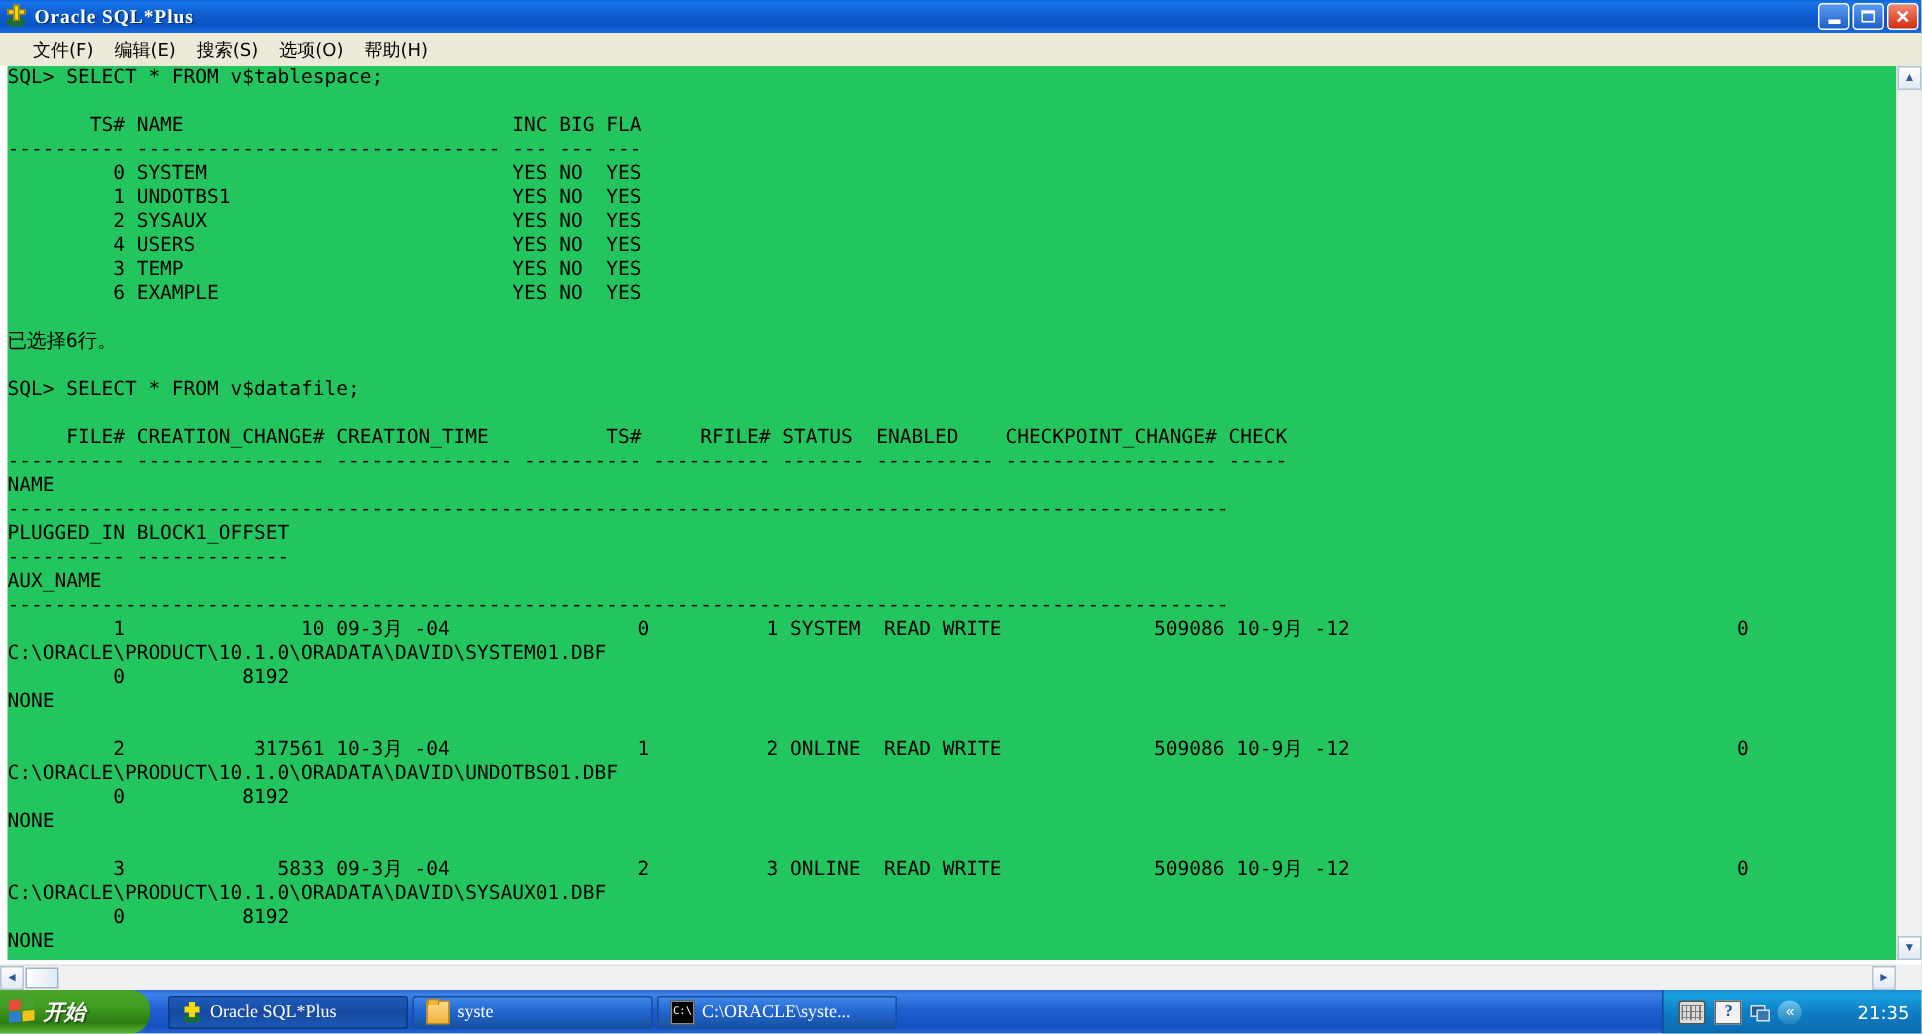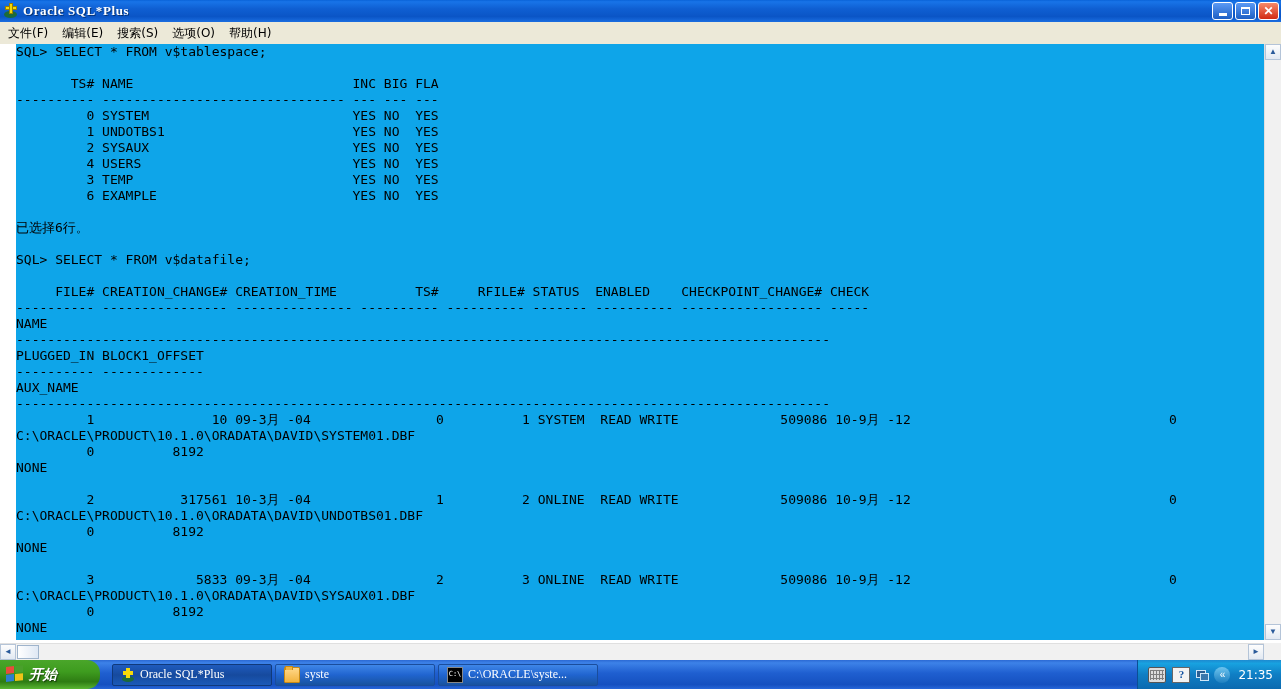--- a/index.html
+++ b/index.html
@@ -59,33 +59,33 @@
   .gl-min { width: 8px; height: 3px; background: #fff; margin-top: 7px; }
   .gl-max { width: 9px; height: 8px; border: 1px solid #fff; box-sizing: border-box; position: relative; }
   .gl-max::before { content: ""; position: absolute; left: -1px; top: -1px; right: -1px; height: 2px; background: #fff; }
   .gl-close { font-weight: bold; font-size: 12px; line-height: 12px; color: #fff; font-family: "Liberation Sans", sans-serif; }
 
   
   .menubar {
     position: absolute; left: 0; top: 22px; width: 1281px; height: 22px;
     background: #ece9d8;
     display: flex; align-items: center;
-    box-sizing: border-box; padding-left: 2px;
+    box-sizing: border-box; padding-left: 16px;
   }
   .menu-item {
     font-family: "DejaVu Sans", sans-serif;
     font-size: 12px; color: #000000;
     padding: 2px 8px 2px 6px; white-space: nowrap;
   }
 
   
   .console {
-    position: absolute; left: 16px; top: 44px;
+    position: absolute; left: 5px; top: 44px;
     width: 1264px; height: 596px;
-    background: #0ea5e9; overflow: hidden;
+    background: #22c55e; overflow: hidden;
   }
   .term {
     font-family: "DejaVu Sans Mono", "Liberation Mono", monospace;
     font-size: 13px;
     line-height: 16px;
     color: #000000;
     white-space: pre;
     letter-spacing: 0px;
     padding: 0;
   }
@@ -218,21 +218,21 @@
     border:1px solid #cfe6f8; background:#3a77ad;
   }
   .tray-chevron {
     width: 16px; height: 16px; border-radius: 50%;
     background: linear-gradient(to bottom,#6dc4ef,#1d7fc0);
     color: #ffffff; font-size: 10px; line-height: 16px; text-align: center;
     flex: none;
   }
   .clock {
     color: #ffffff; font-family: "DejaVu Sans", sans-serif;
-    font-size: 12px; padding-left: 2px; white-space: nowrap;
+    font-size: 12px; padding-left: 2px; white-space: nowrap; margin-left: 29px;
   }
 </style>
 </head>
 <body>
 
 <div id="root">
 
   <div class="titlebar">
     <div class="title-icon">
       <span class="disc"></span>

